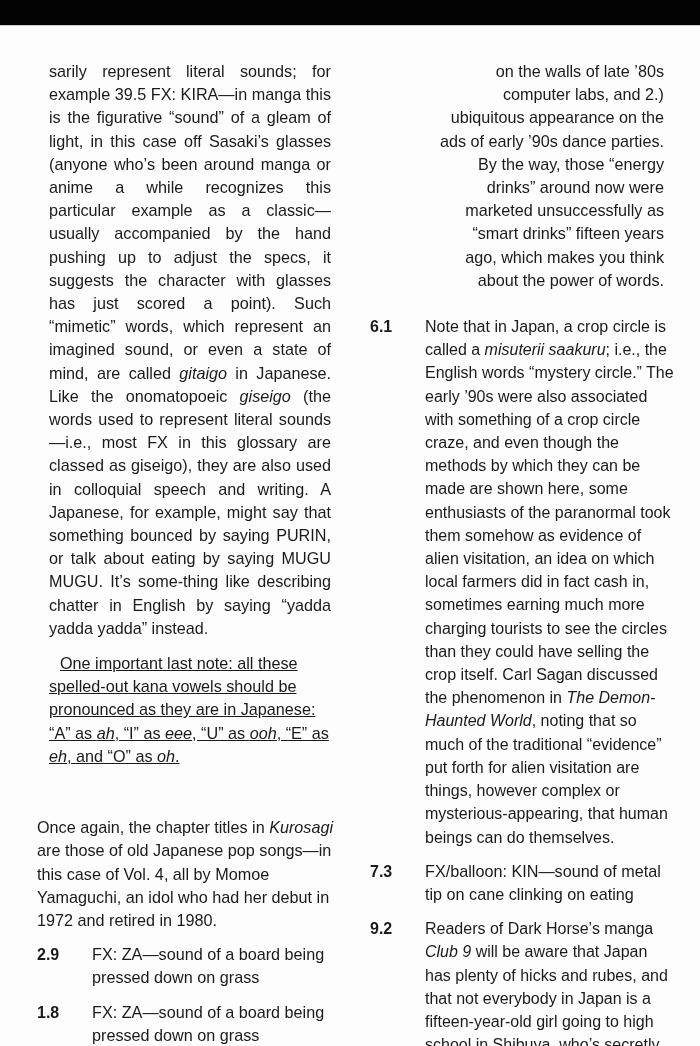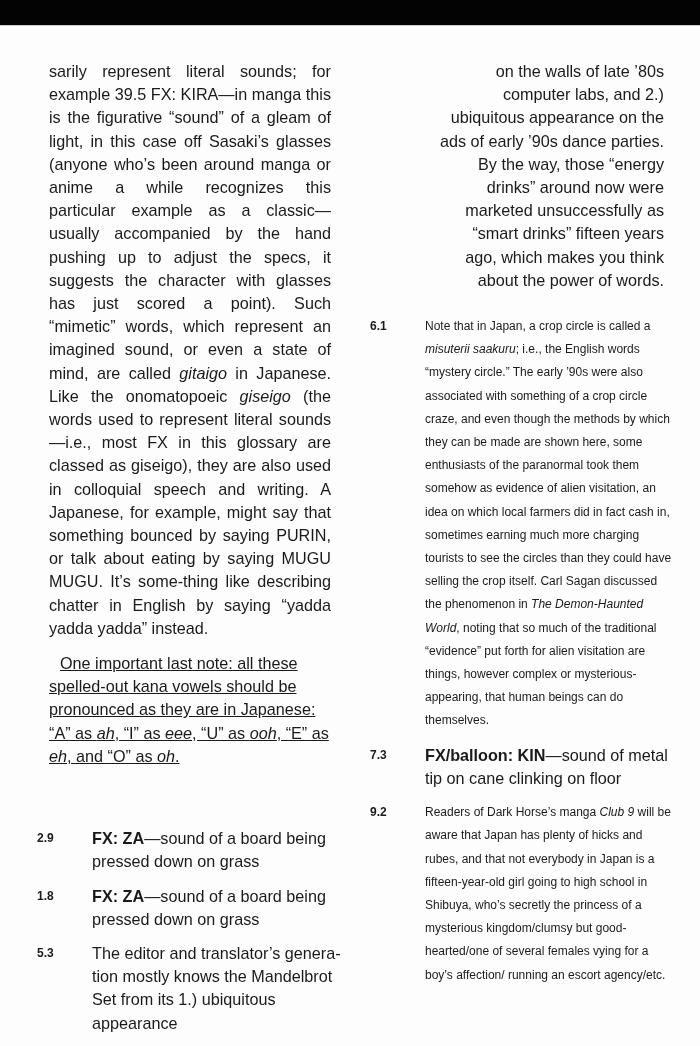--- a/index.html
+++ b/index.html
@@ -18,43 +18,44 @@
     position: absolute; top: 48px;
     font-size: 16.2px; line-height: 23.2px;
   }
   .col-left { left: 37px; width: 306px; }
   .col-right { left: 370px; width: 306px; }
   .para { margin: 12px; text-align: justify; }
   .para.indent { text-indent: 11px; text-decoration: underline; }
   .para.cont { text-align: right; padding-left: 55px; }
   .entry { display: flex; margin: 0; }
   .entry .num {
-    flex: 0 0 55px; font-weight: bold; font-size: 12px;
+    flex: 0 0 55px; font-weight: bold; font-size: 16px;
   }
   .col-right .entry .num { flex-basis: 55px; }
   .entry .txt { flex: 1; text-align: left; }
-  .entry.narrow .txt { font-size: 12px; }
-  .b { font-weight: bold; }
+  .entry.narrow .txt { font-size: 16px; }
+  .b { font-weight: normal; }
   .i { font-style: italic; }
   .gap-big { height: 36px; }
   .gap { height: 11px; }
 </style>
 </head>
 <body>
 
 <div class="topbar"></div>
 
 <div class="col col-left">
   <p class="para"><span>sarily represent literal sounds; for example 39.5 FX: KIRA—in manga this is the figurative “sound” of a gleam of light, in this case off Sasaki’s glasses (anyone who’s been around manga or anime a while recognizes this particular example as a classic—usually accompanied by the hand pushing up to adjust the specs, it suggests the character with glasses has just scored a point). Such “mimetic” words, which represent an imagined sound, or even a state of mind, are called </span><span class="i">gitaigo</span><span> in Japanese. Like the onomatopoeic </span><span class="i">giseigo</span><span> (the words used to represent literal sounds—i.e., most FX in this glossary are classed as giseigo), they are also used in colloquial speech and writing. A Japanese, for example, might say that something bounced by saying PURIN, or talk about eating by saying MUGU MUGU. It’s some-thing like describing chatter in English by saying “yadda yadda yadda” instead.</span></p>
 
   <p class="para indent" style="text-align:left;"><span>One important last note: all these spelled-out kana vowels should be pronounced as they are in Japanese: “A” as </span><span class="i">ah</span><span>, “I” as </span><span class="i">eee</span><span>, “U” as </span><span class="i">ooh</span><span>, “E” as </span><span class="i">eh</span><span>, and “O” as </span><span class="i">oh</span><span>.</span></p>
 
   <div class="gap-big"></div>
 
   <div class="entry">
+    <span class="txt"><span>Once again, the chapter titles in </span><span class="i">Kurosagi</span><span> are those of old Japanese pop songs—in this case of Vol. 4, all by Momoe Yamaguchi, an idol who had her debut in 1972 and retired in 1980.</span></span>
   </div>
   <div class="gap"></div>
 
   <div class="entry">
     <span class="num">2.9</span>
     <span class="txt"><span class="b">FX: ZA</span><span>—sound of a board being pressed down on grass</span></span>
   </div>
   <div class="gap"></div>
 
   <div class="entry">
@@ -74,21 +75,21 @@
   <div class="gap"></div>
 
   <div class="entry narrow">
     <span class="num">6.1</span>
     <span class="txt"><span>Note that in Japan, a crop circle is called a </span><span class="i">misuterii saakuru</span><span>; i.e., the English words “mystery circle.” The early ’90s were also associated with something of a crop circle craze, and even though the methods by which they can be made are shown here, some enthusiasts of the paranormal took them somehow as evidence of alien visitation, an idea on which local farmers did in fact cash in, sometimes earning much more charging tourists to see the circles than they could have selling the crop itself. Carl Sagan discussed the phenomenon in </span><span class="i">The Demon-Haunted World</span><span>, noting that so much of the traditional “evidence” put forth for alien visitation are things, however complex or mysterious-appearing, that human beings can do themselves.</span></span>
   </div>
   <div class="gap"></div>
 
   <div class="entry">
     <span class="num">7.3</span>
-    <span class="txt"><span class="b">FX/balloon: KIN</span><span>—sound of metal tip on cane clinking on floor</span></span>
+    <span class="txt"><span class="b">FX/balloon: KIN</span><span>—sound of metal tip on cane clinking on eating</span></span>
   </div>
   <div class="gap"></div>
 
   <div class="entry narrow">
     <span class="num">9.2</span>
     <span class="txt"><span>Readers of Dark Horse’s manga </span><span class="i">Club 9</span><span> will be aware that Japan has plenty of hicks and rubes, and that not everybody in Japan is a fifteen-year-old girl going to high school in Shibuya, who’s secretly the princess of a mysterious kingdom/clumsy but good-hearted/one of several females vying for a boy’s affection/ running an escort agency/etc.</span></span>
   </div>
 
 </div>
 

